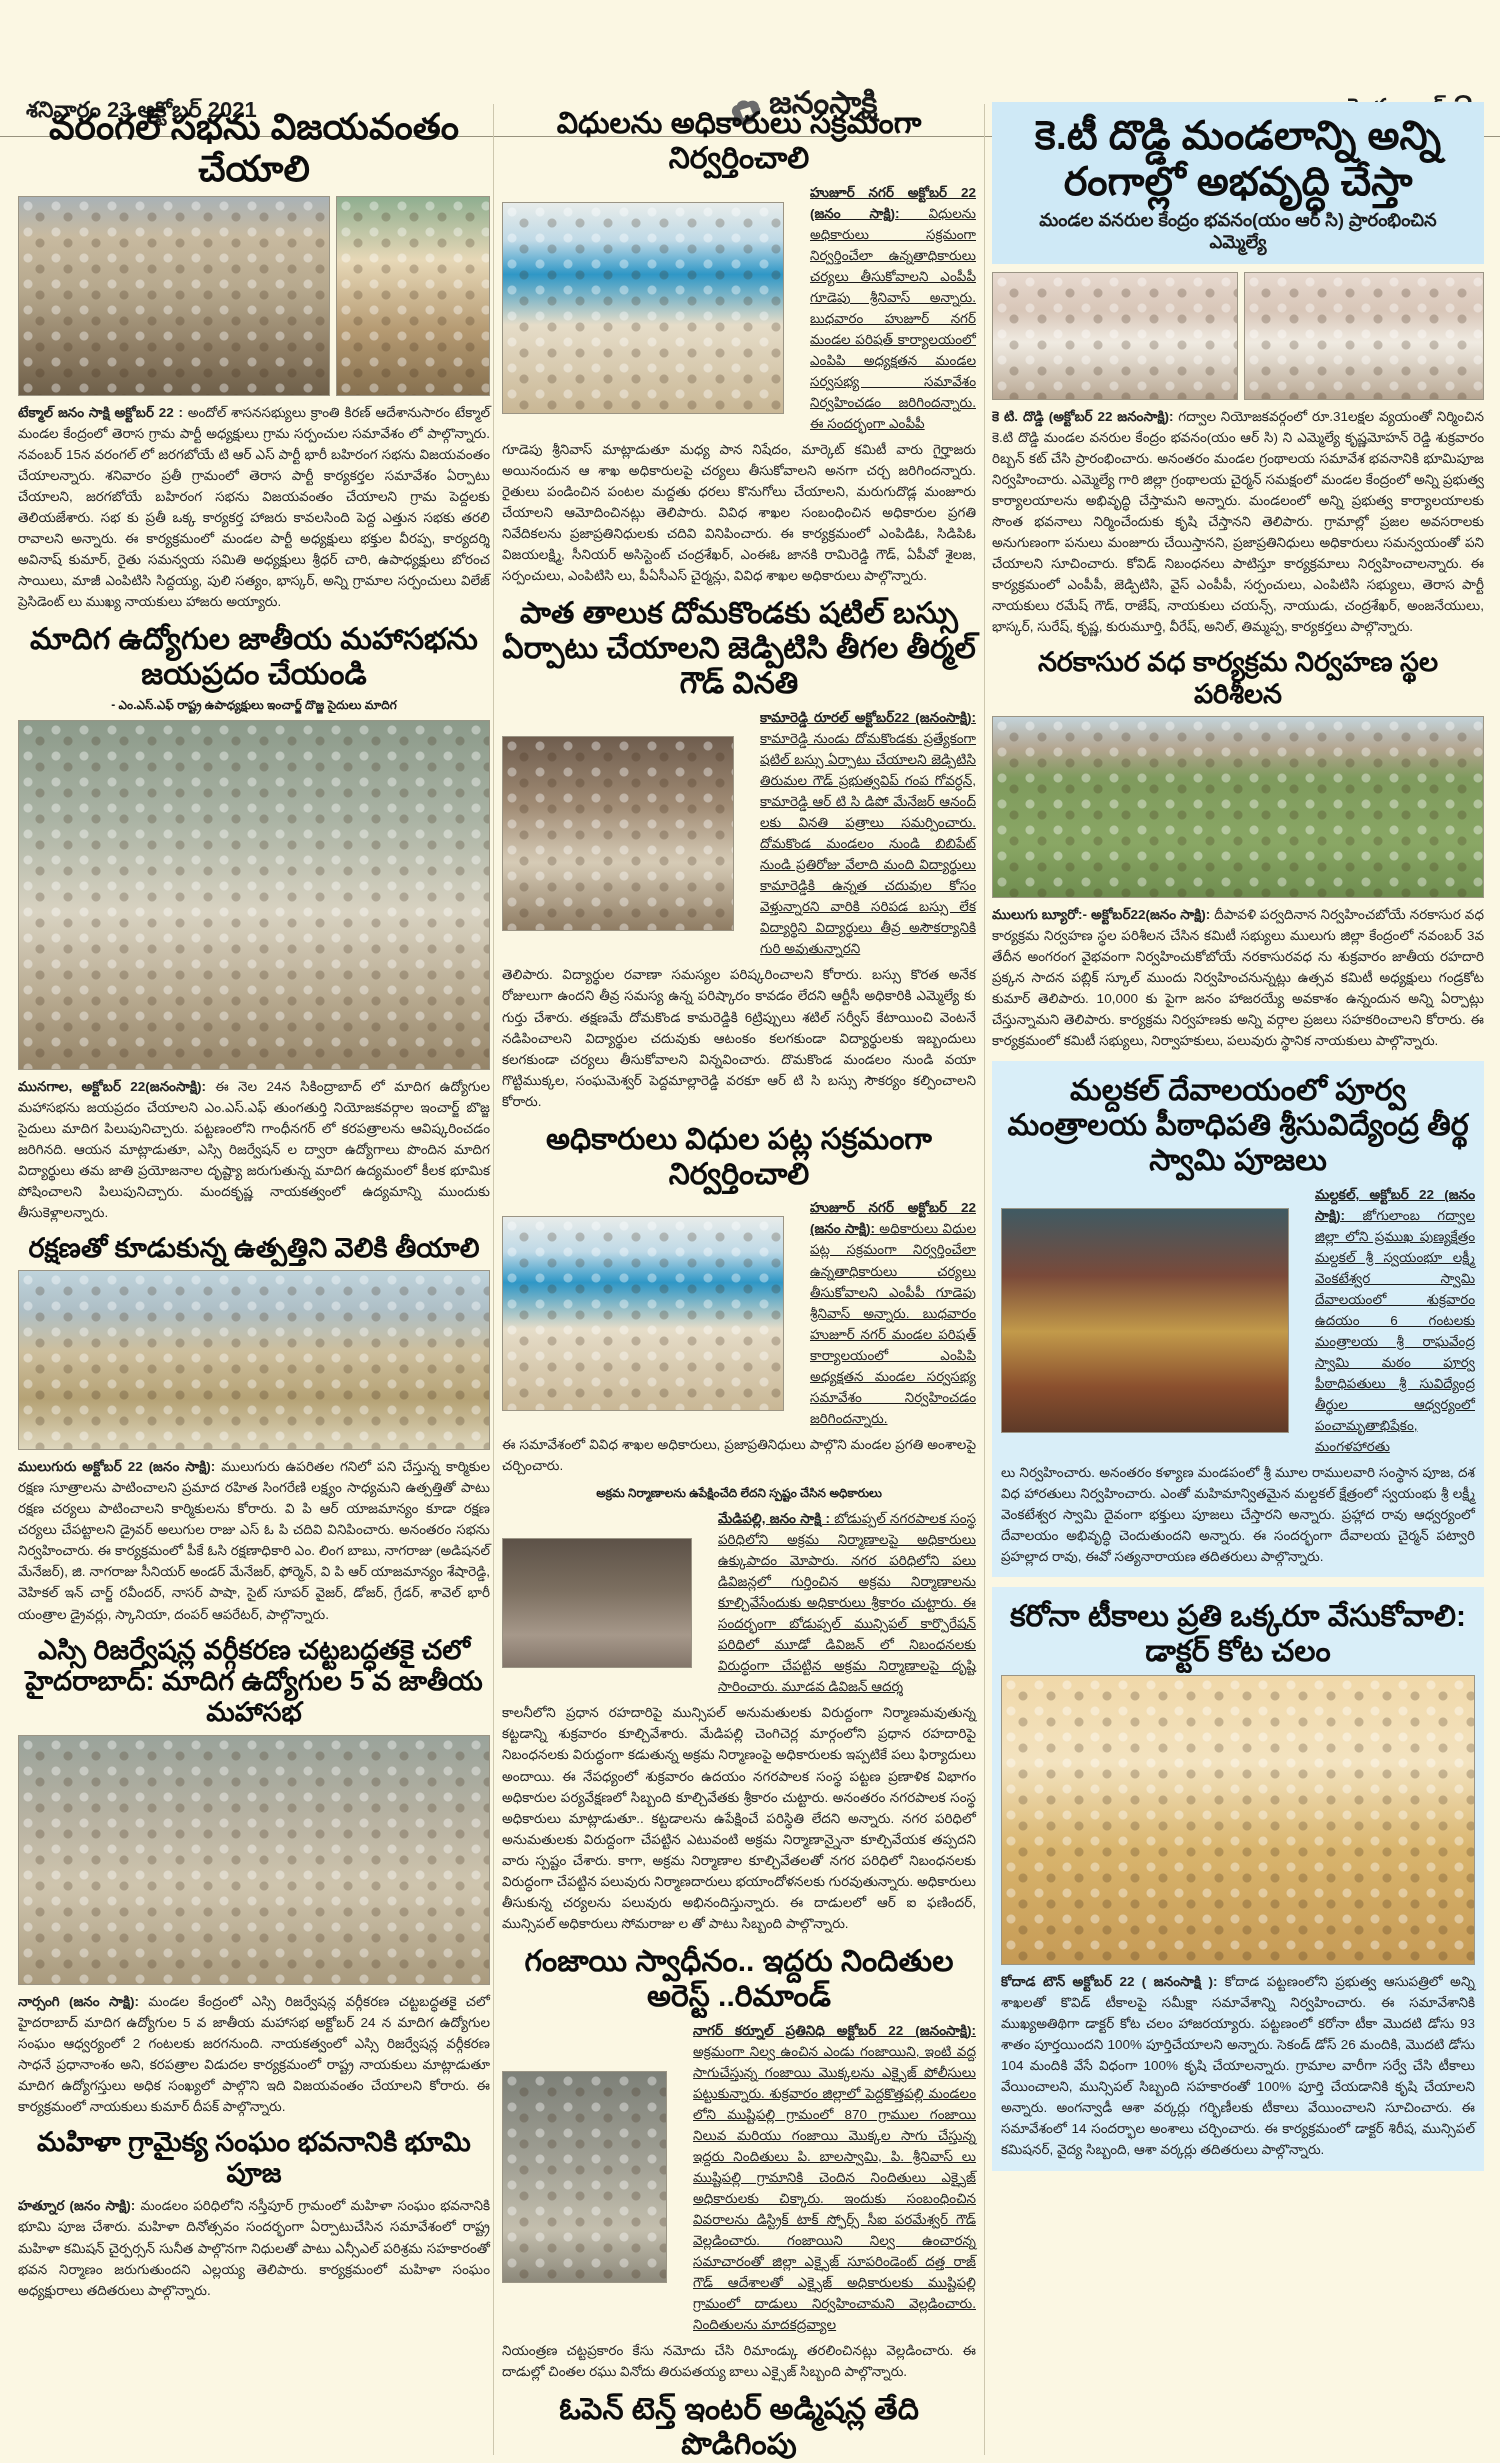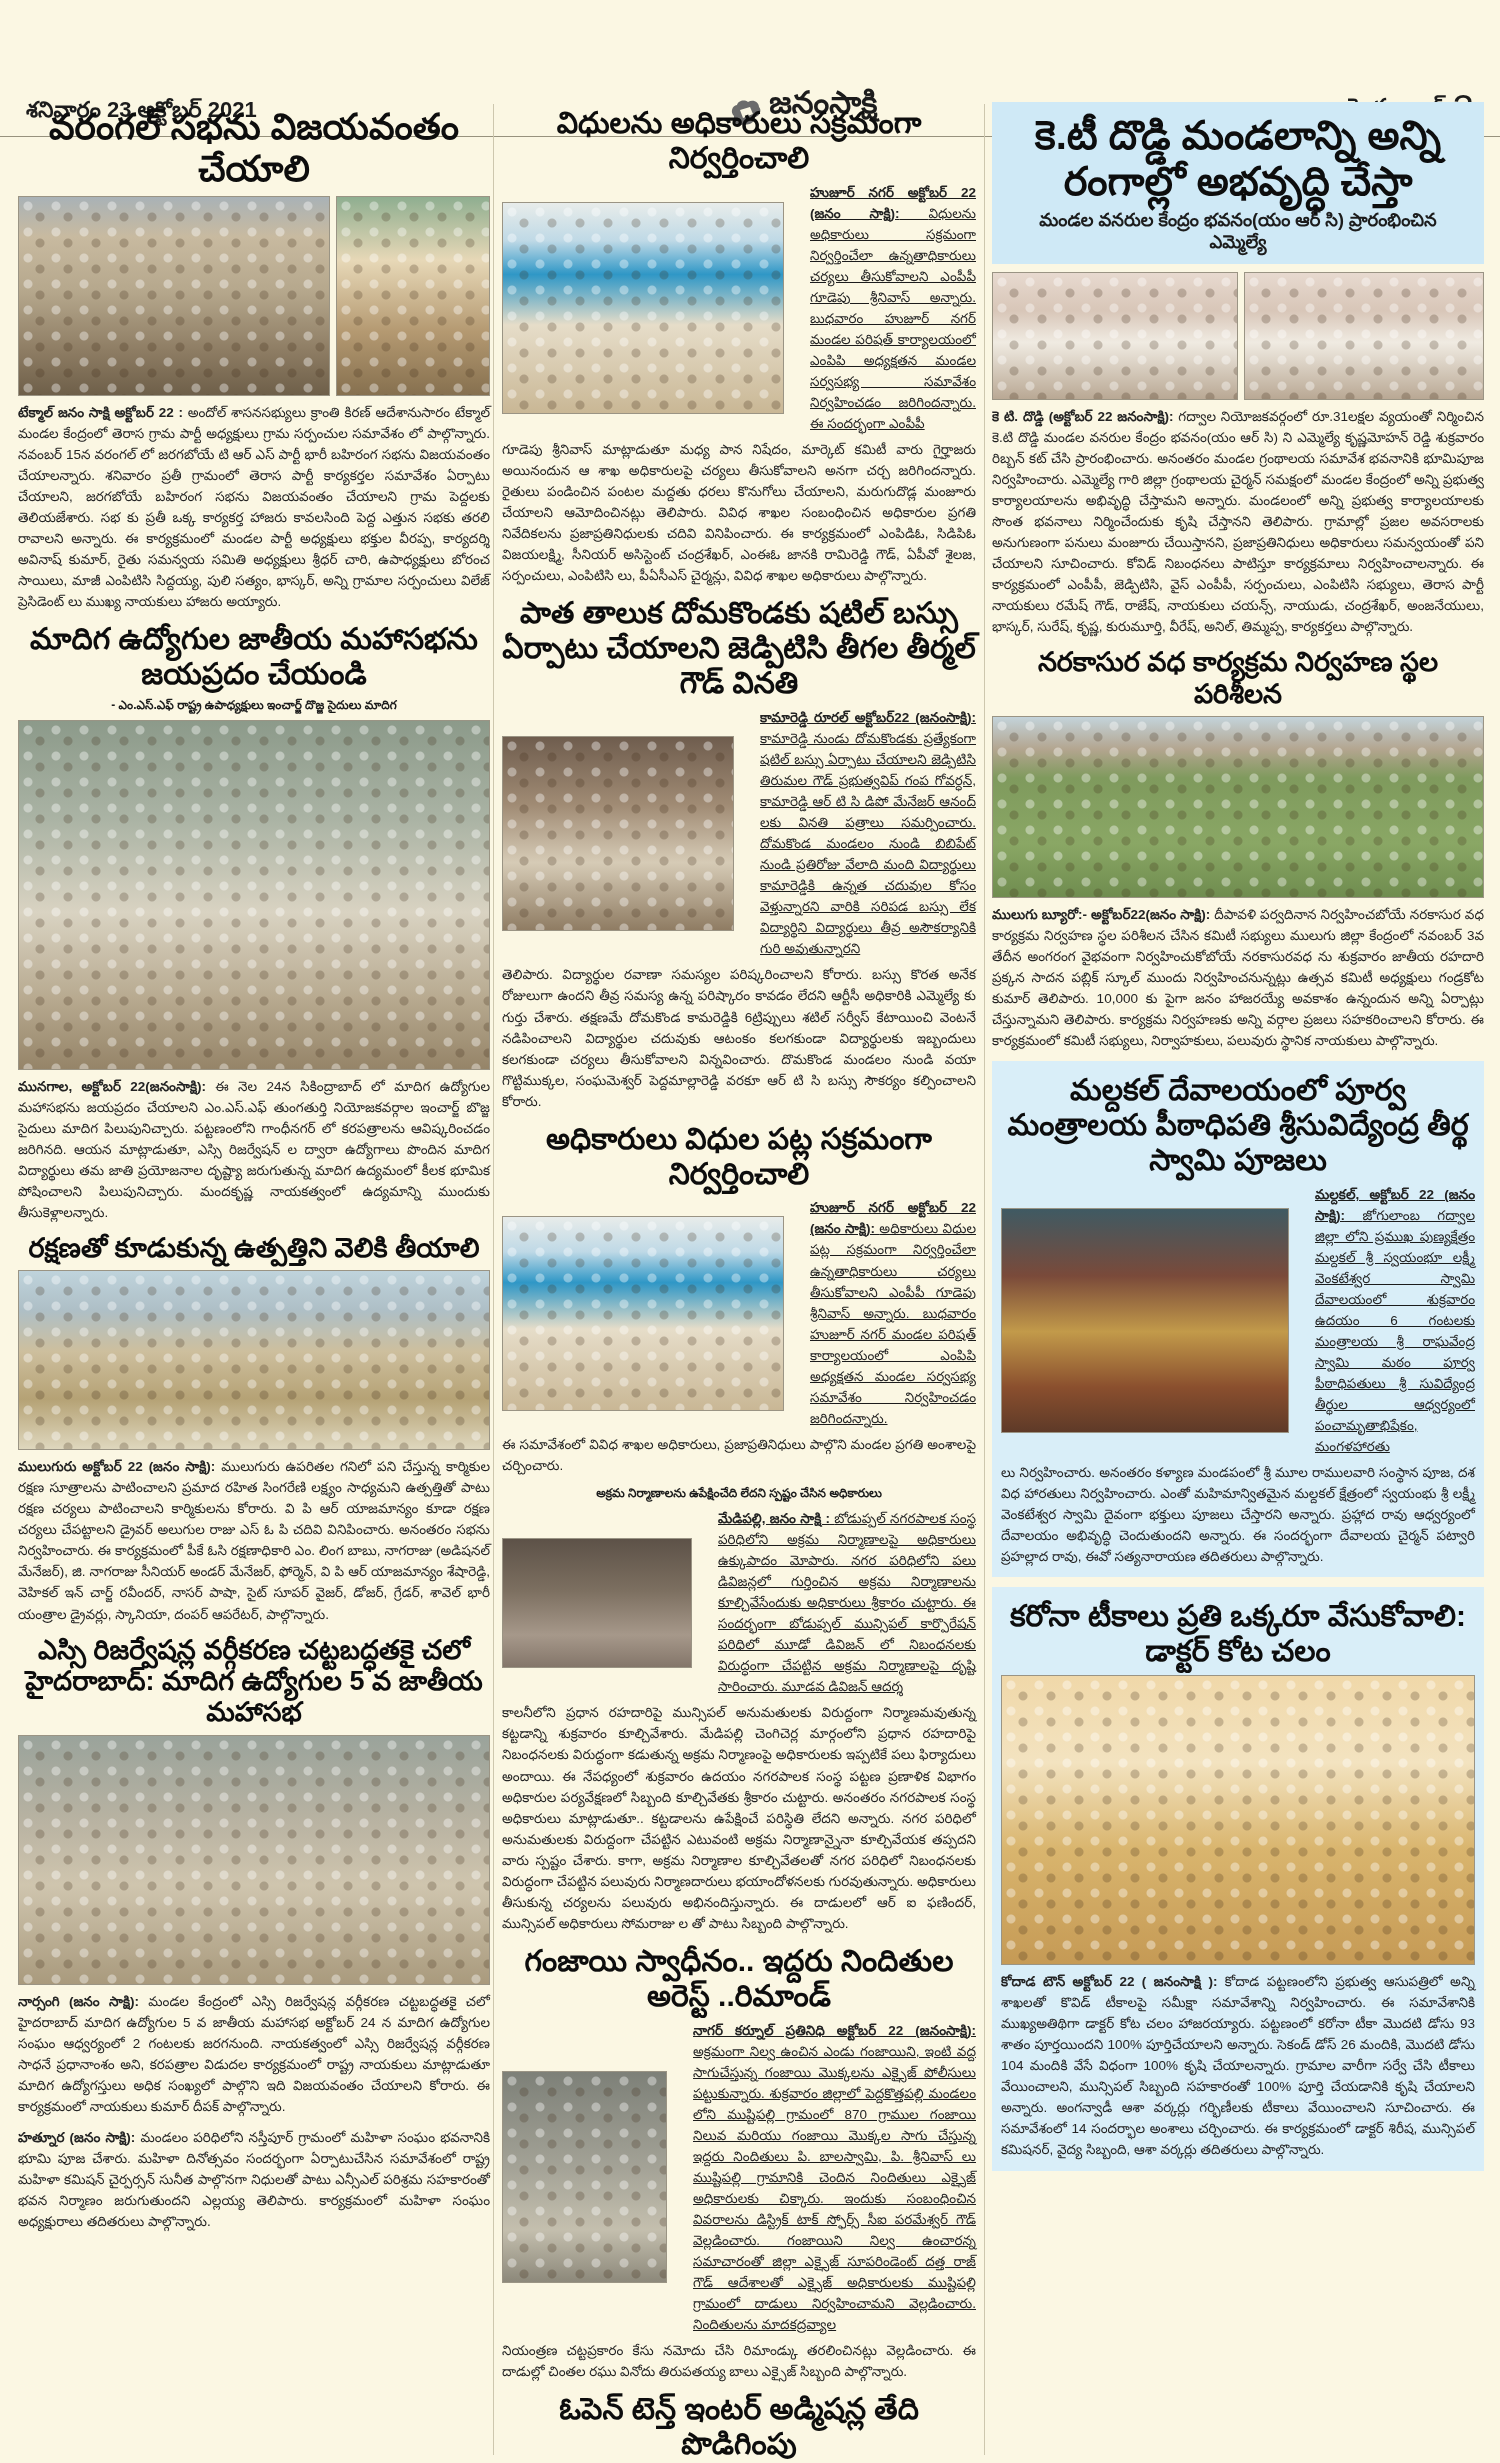--- a/index.html
+++ b/index.html
@@ -106,20 +106,21 @@
       <p class="body"><b class="dateline">ములుగురు అక్టోబర్ 22 (జనం సాక్షి):</b> <span>ములుగురు ఉపరితల గనిలో పని చేస్తున్న కార్మికుల రక్షణ సూత్రాలను పాటించాలని ప్రమాద రహిత సింగరేణి లక్ష్యం సాధ్యమని ఉత్పత్తితో పాటు రక్షణ చర్యలు పాటించాలని కార్మికులను కోరారు. వి పి ఆర్ యాజమాన్యం కూడా రక్షణ చర్యలు చేపట్టాలని డ్రైవర్ అలుగుల రాజు ఎస్ ఓ పి చదివి వినిపించారు. అనంతరం సభను నిర్వహించారు. ఈ కార్యక్రమంలో పీకే ఓసి రక్షణాధికారి ఎం. లింగ బాబు, నాగరాజు (అడిషనల్ మేనేజర్), జి. నాగరాజు సీనియర్ అండర్ మేనేజర్, ఫోర్మెన్, వి పి ఆర్ యాజమాన్యం శేషారెడ్డి, వెహికల్ ఇన్ చార్జ్ రవీందర్, నాసర్ పాషా, సైట్ సూపర్ వైజర్, డోజర్, గ్రేడర్, శావెల్ భారీ యంత్రాల డ్రైవర్లు, స్కానియా, దంపర్ ఆపరేటర్, పాల్గొన్నారు.</span></p>
     </article>
 
     <article class="art">
       <h2 class="headline h-md">ఎస్సి రిజర్వేషన్ల వర్గీకరణ చట్టబద్ధతకై చలో హైదరాబాద్: మాదిగ ఉద్యోగుల 5 వ జాతీయ మహాసభ</h2>
       <div class="photo ph-group dots" style="width:100%;height:250px"></div>
       <p class="body"><b class="dateline">నార్సంగి (జనం సాక్షి):</b> <span>మండల కేంద్రంలో ఎస్సి రిజర్వేషన్ల వర్గీకరణ చట్టబద్ధతకై చలో హైదరాబాద్ మాదిగ ఉద్యోగుల 5 వ జాతీయ మహాసభ అక్టోబర్ 24 న మాదిగ ఉద్యోగుల సంఘం ఆధ్వర్యంలో 2 గంటలకు జరగనుంది. నాయకత్వంలో ఎస్సి రిజర్వేషన్ల వర్గీకరణ సాధనే ప్రధానాంశం అని, కరపత్రాల విడుదల కార్యక్రమంలో రాష్ట్ర నాయకులు మాట్లాడుతూ మాదిగ ఉద్యోగస్తులు అధిక సంఖ్యలో పాల్గొని ఇది విజయవంతం చేయాలని కోరారు. ఈ కార్యక్రమంలో నాయకులు కుమార్ దీపక్ పాల్గొన్నారు.</span></p>
     </article>
 
     <article class="art">
+      <h2 class="headline h-md">మహిళా గ్రామైక్య సంఘం భవనానికి భూమి పూజ</h2>
       <p class="body"><b class="dateline">హత్నూర (జనం సాక్షి):</b> <span>మండలం పరిధిలోని నస్తీపూర్ గ్రామంలో మహిళా సంఘం భవనానికి భూమి పూజ చేశారు. మహిళా దినోత్సవం సందర్భంగా ఏర్పాటుచేసిన సమావేశంలో రాష్ట్ర మహిళా కమిషన్ చైర్పర్సన్ సునీత పాల్గొనగా నిధులతో పాటు ఎన్సీఎల్ పరిశ్రమ సహకారంతో భవన నిర్మాణం జరుగుతుందని ఎల్లయ్య తెలిపారు. కార్యక్రమంలో మహిళా సంఘం అధ్యక్షురాలు తదితరులు పాల్గొన్నారు.</span></p>
     </article>
 
   </div>
 
   <div class="col col-mid">
 
     <article class="art">
       <h2 class="headline h-lg">విధులను అధికారులు సక్రమంగా నిర్వర్తించాలి</h2>
       <div class="media">

